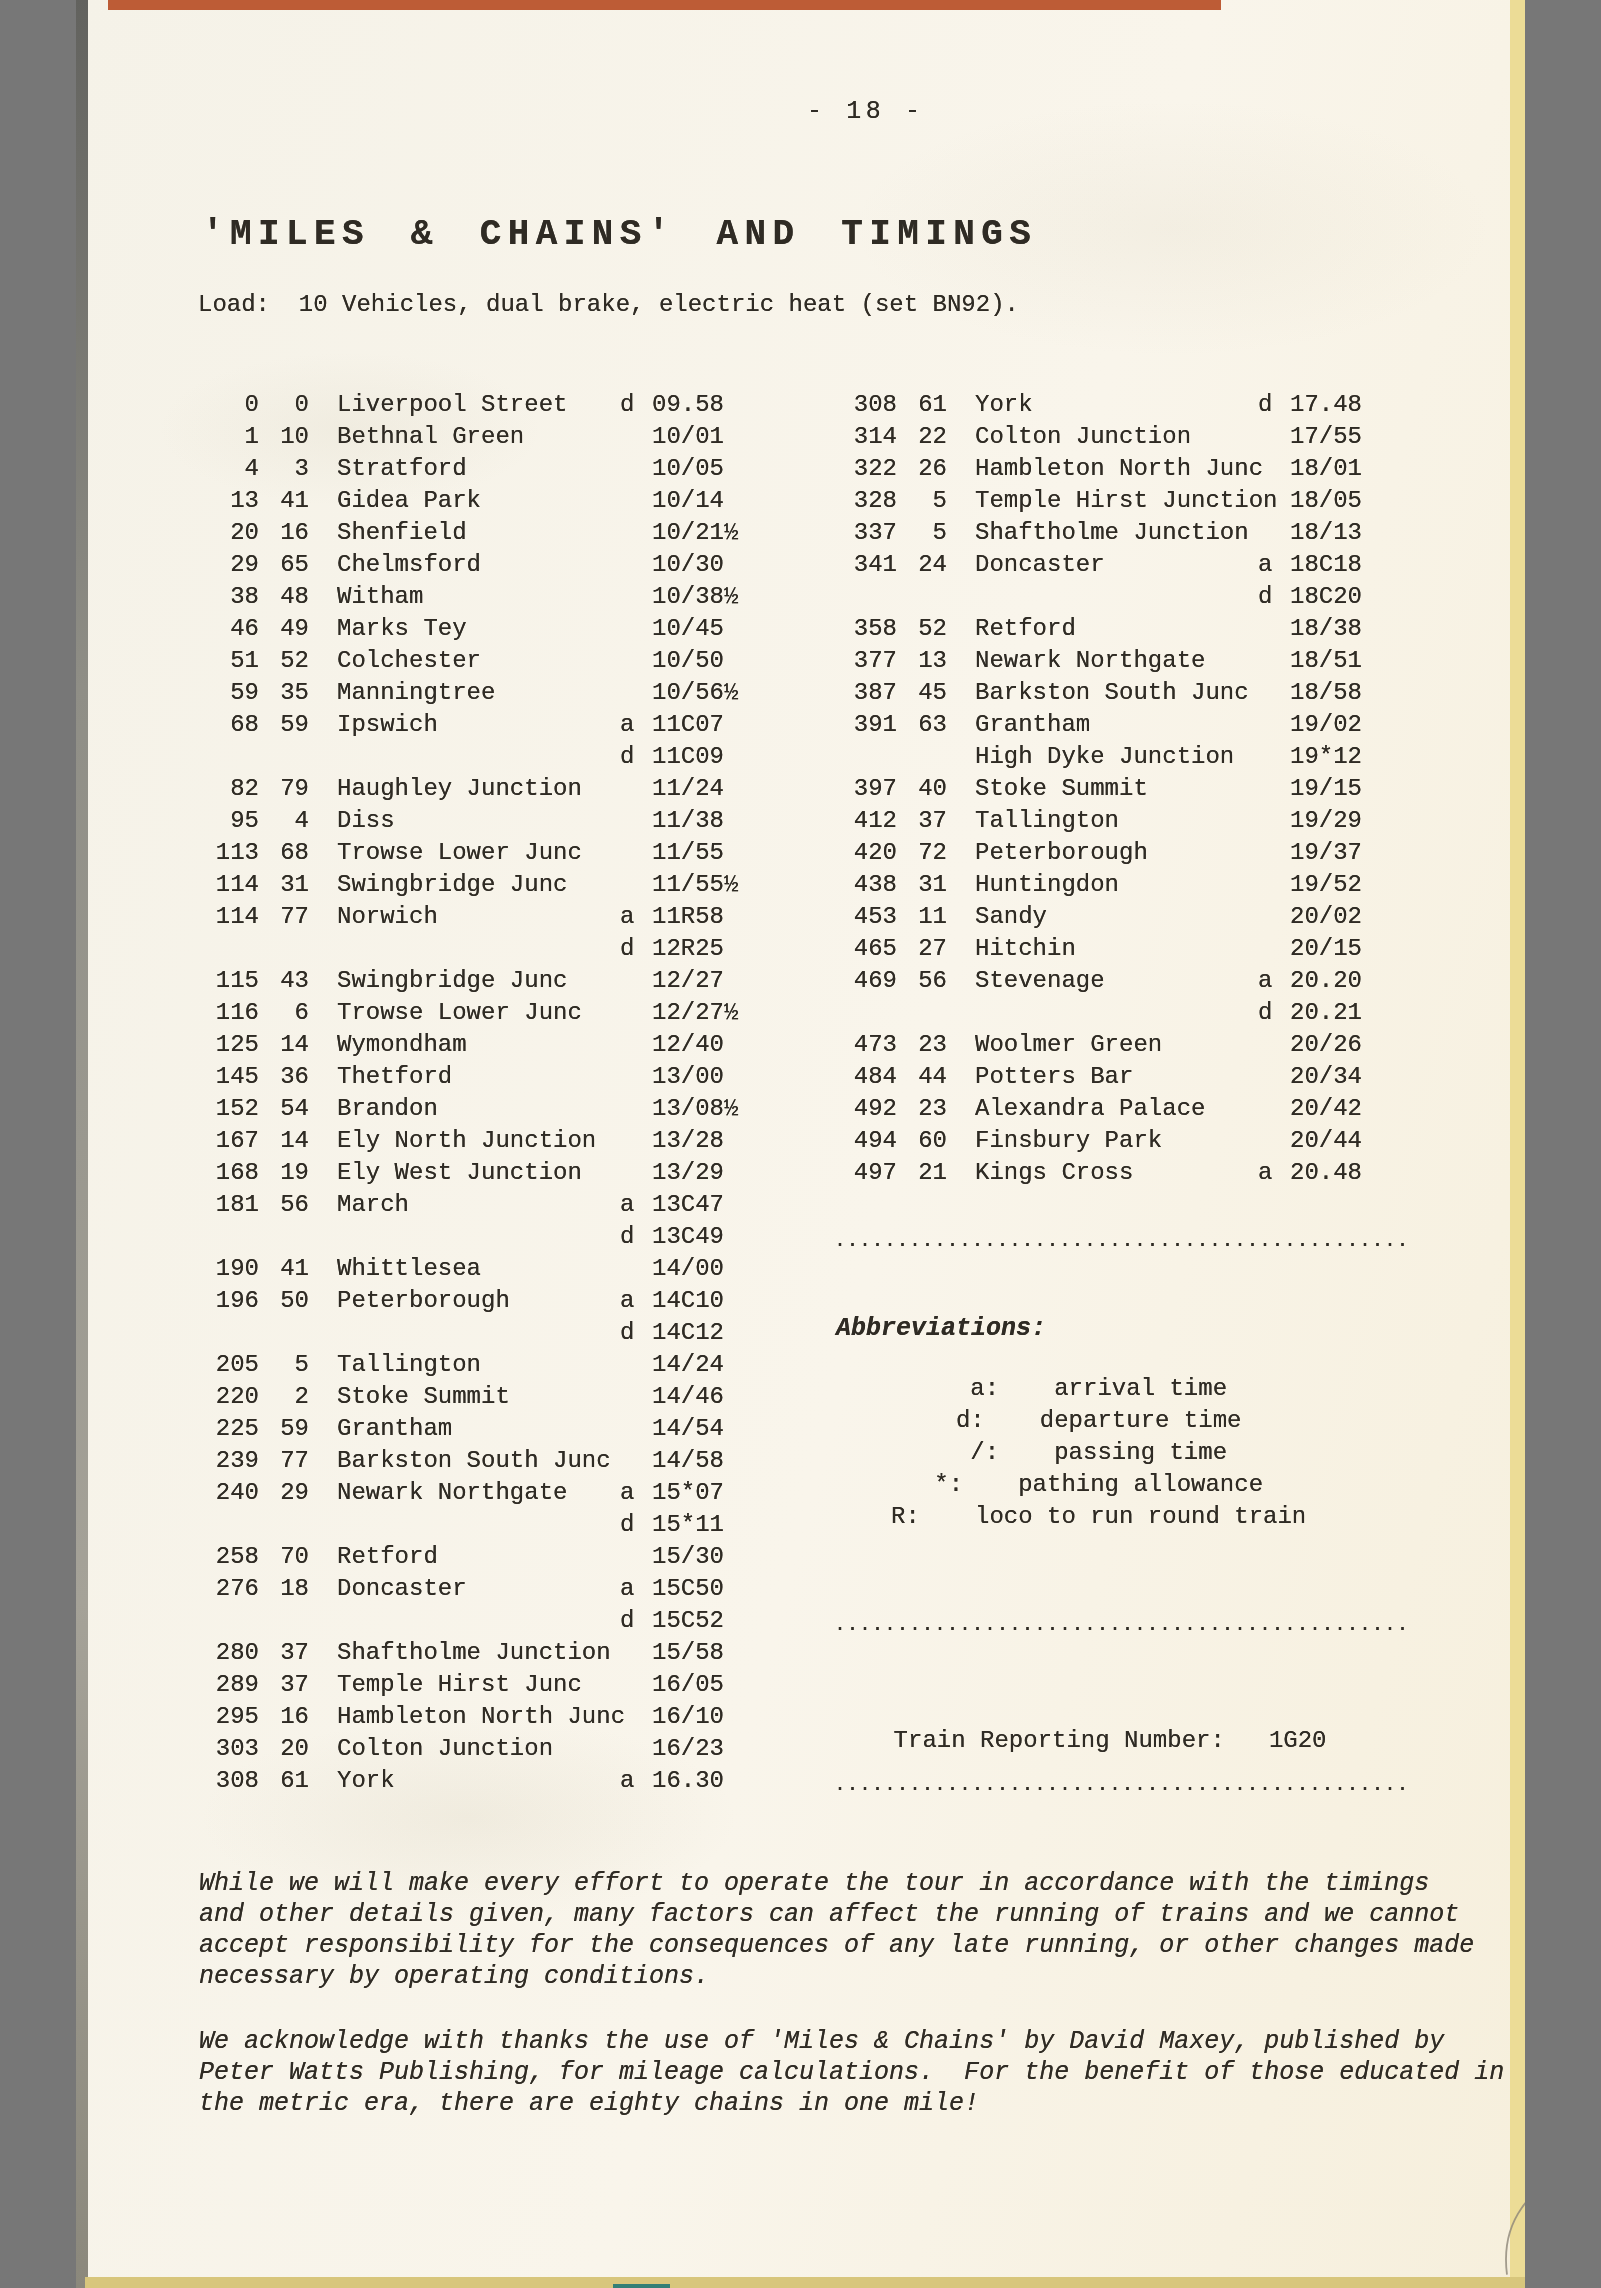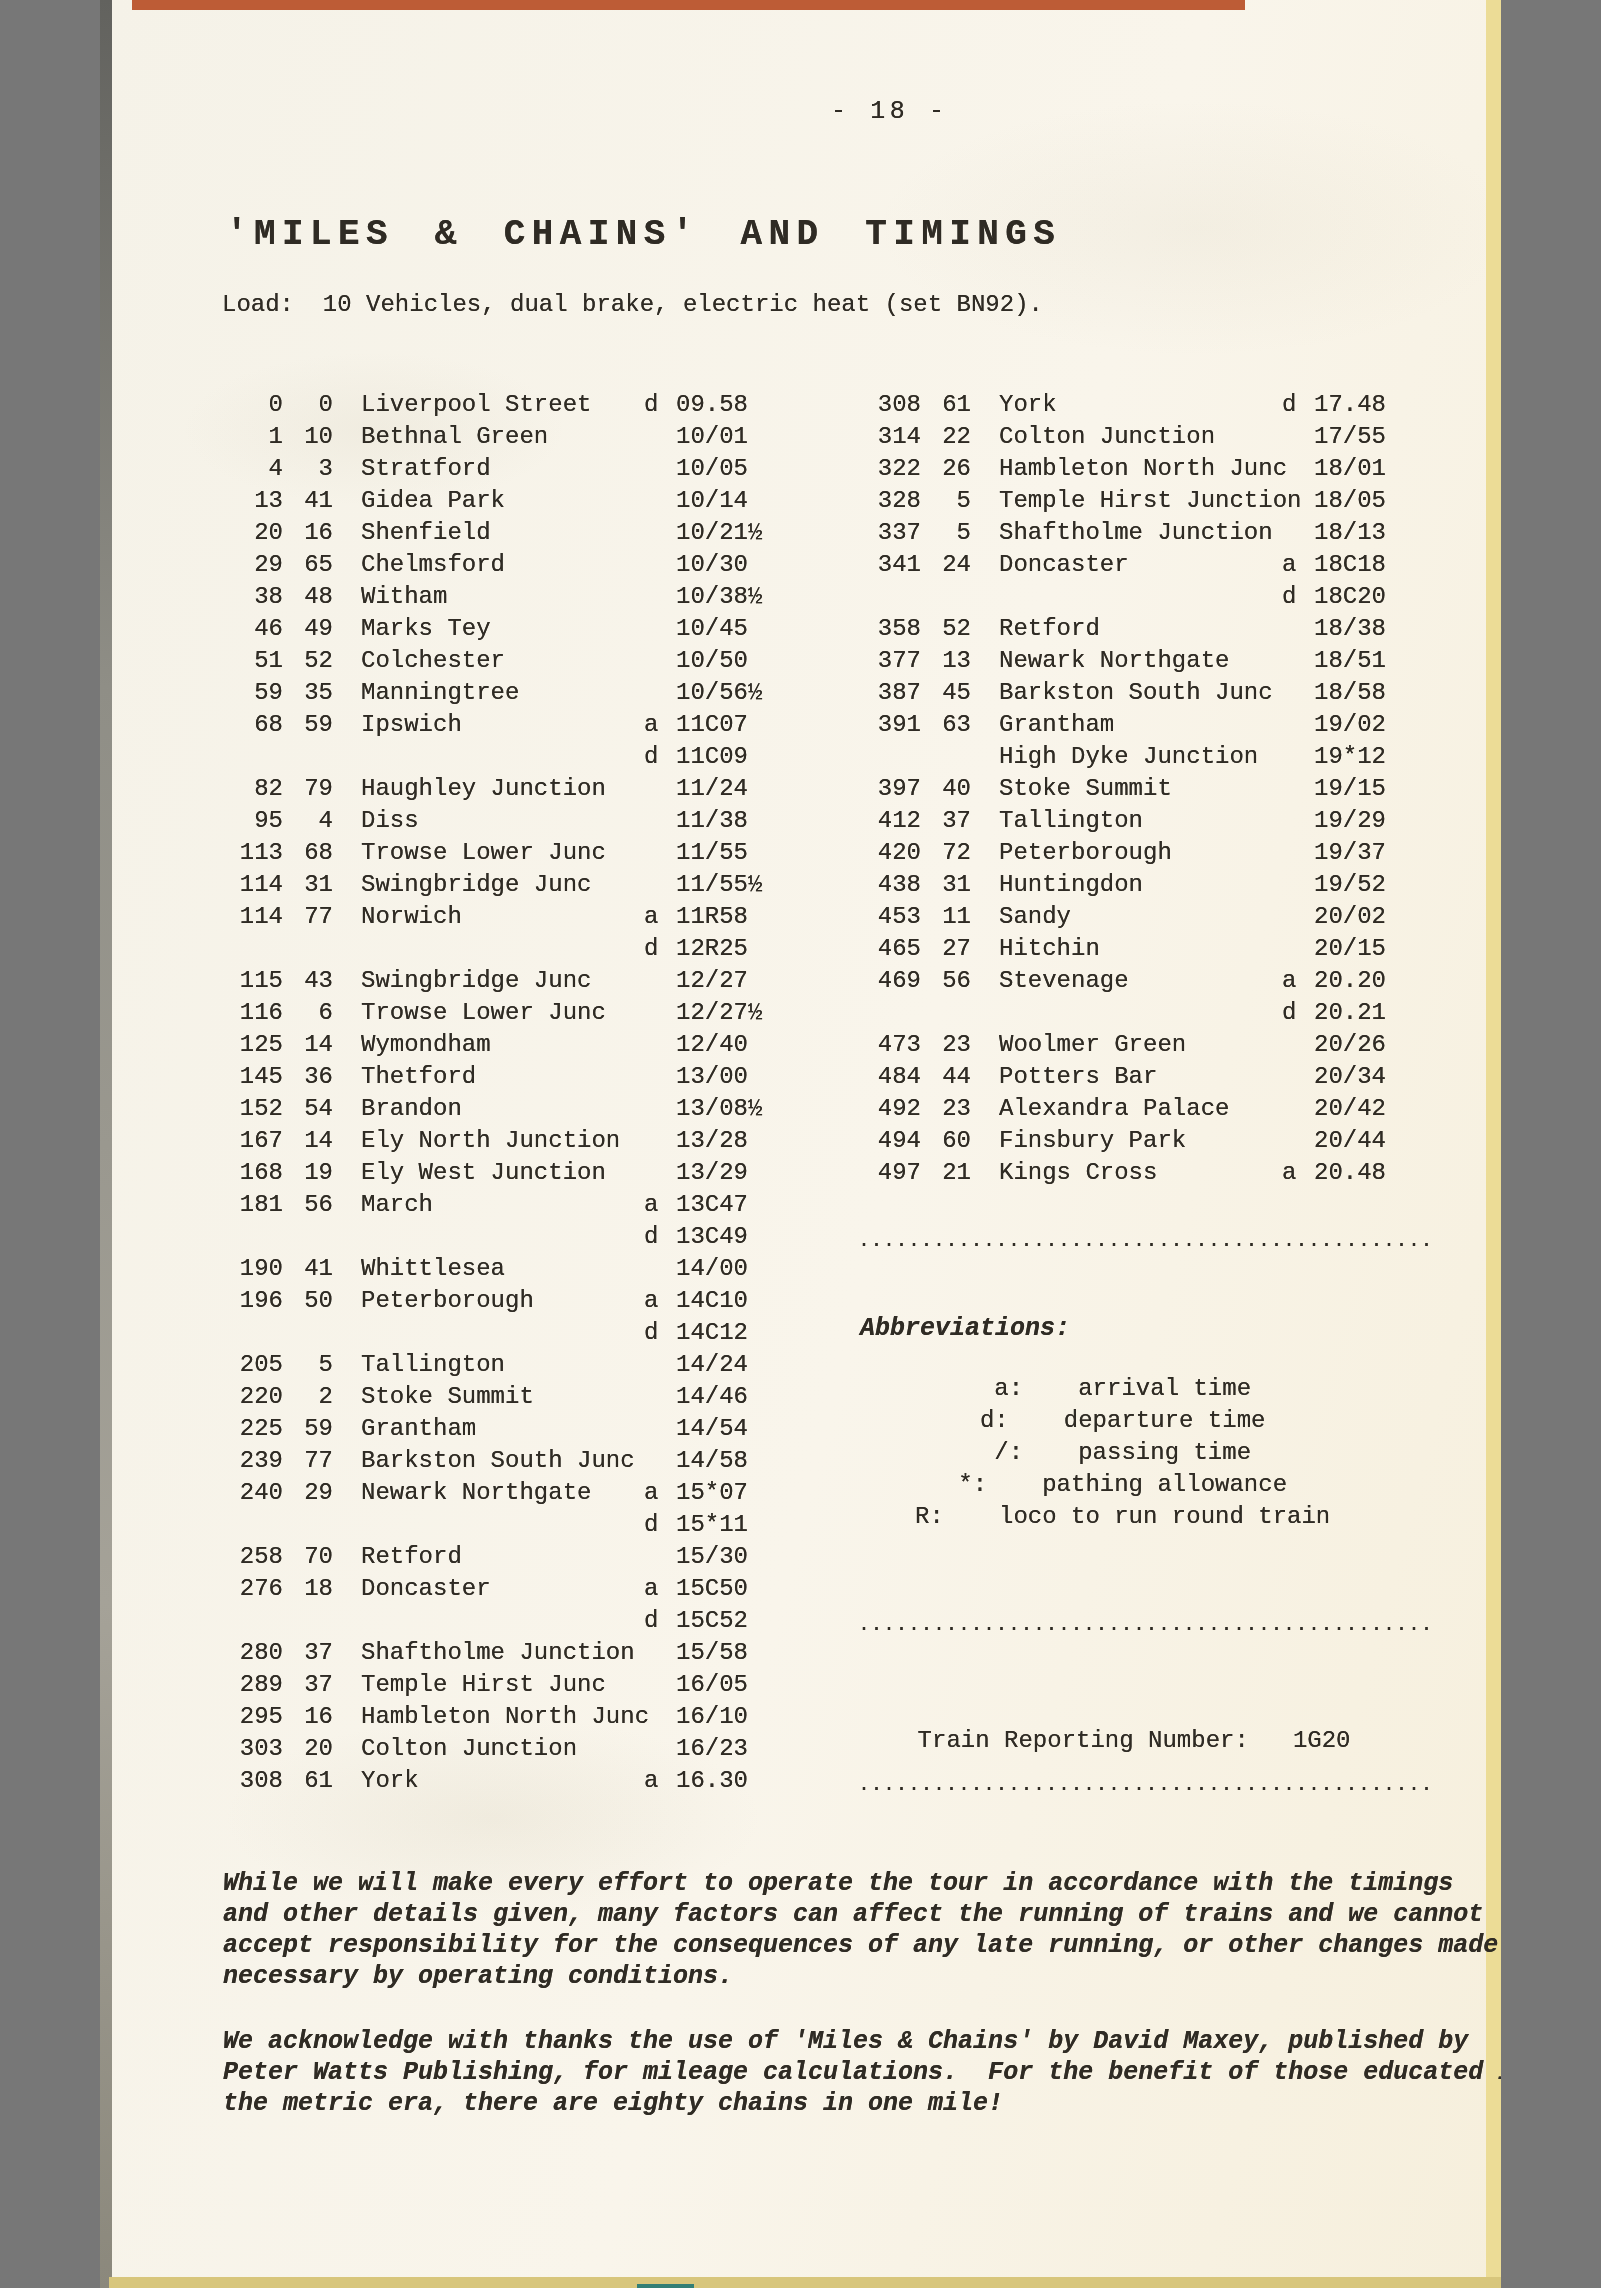--- a/index.html
+++ b/index.html
@@ -4,20 +4,21 @@
 <style>
   html,body{margin:0;padding:0;background:#777;}
   .page{
     position:relative;
     width:1401px;height:2289px;
     margin:0 auto;
     background:linear-gradient(105deg,#f5f2e8 0%,#f9f5eb 55%,#f6efdc 100%);
     font-family:"Liberation Mono","DejaVu Sans Mono",monospace;
     color:#2f2b24;
     overflow:hidden;
+    padding-left:48px;
   }
   
   .page::before{
     content:"";position:absolute;inset:0;pointer-events:none;
     background:
       radial-gradient(384px 146px at 393px 1818px, rgba(190,180,150,.14), transparent 70%),
       radial-gradient(457px 183px at 1096px 228px, rgba(190,180,150,.10), transparent 70%),
       radial-gradient(274px 110px at 274px 429px, rgba(185,175,145,.10), transparent 70%);
   }
   .ink{text-shadow:0 0 0.6px rgba(47,43,36,.85);}
@@ -46,21 +47,21 @@
   .trow .t{position:absolute;left:457px;white-space:nowrap;}
 
   .dots{position:absolute;left:758px;font-size:20px;letter-spacing:0.5px;}
   .abbr-heading{position:absolute;left:760px;top:1314px;font-size:25px;font-style:italic;font-weight:bold;}
   .abbr-list{position:absolute;left:760px;top:1375px;font-size:24px;text-align:center;}
   .abbr-row{height:32px;white-space:pre;}
   .abbr-key{display:inline-block;width:139px;}
   .trn{position:absolute;left:760px;top:1700px;font-size:24px;white-space:pre;}
   .trn-val{margin-left:44px;}
 
-  .fpara{position:absolute;left:123px;font-size:25px;font-style:italic;font-weight:700;}
+  .fpara{position:absolute;left:123px;font-size:25px;font-style:italic;font-weight:400;}
   .fpara div{height:31px;white-space:pre;}
 </style>
 </head>
 <body>
 
 <div class="page">
   <div class="edge-left"></div>
   <div class="edge-top"></div>
   <div class="edge-right"></div>
   <div class="edge-bottom"></div>

